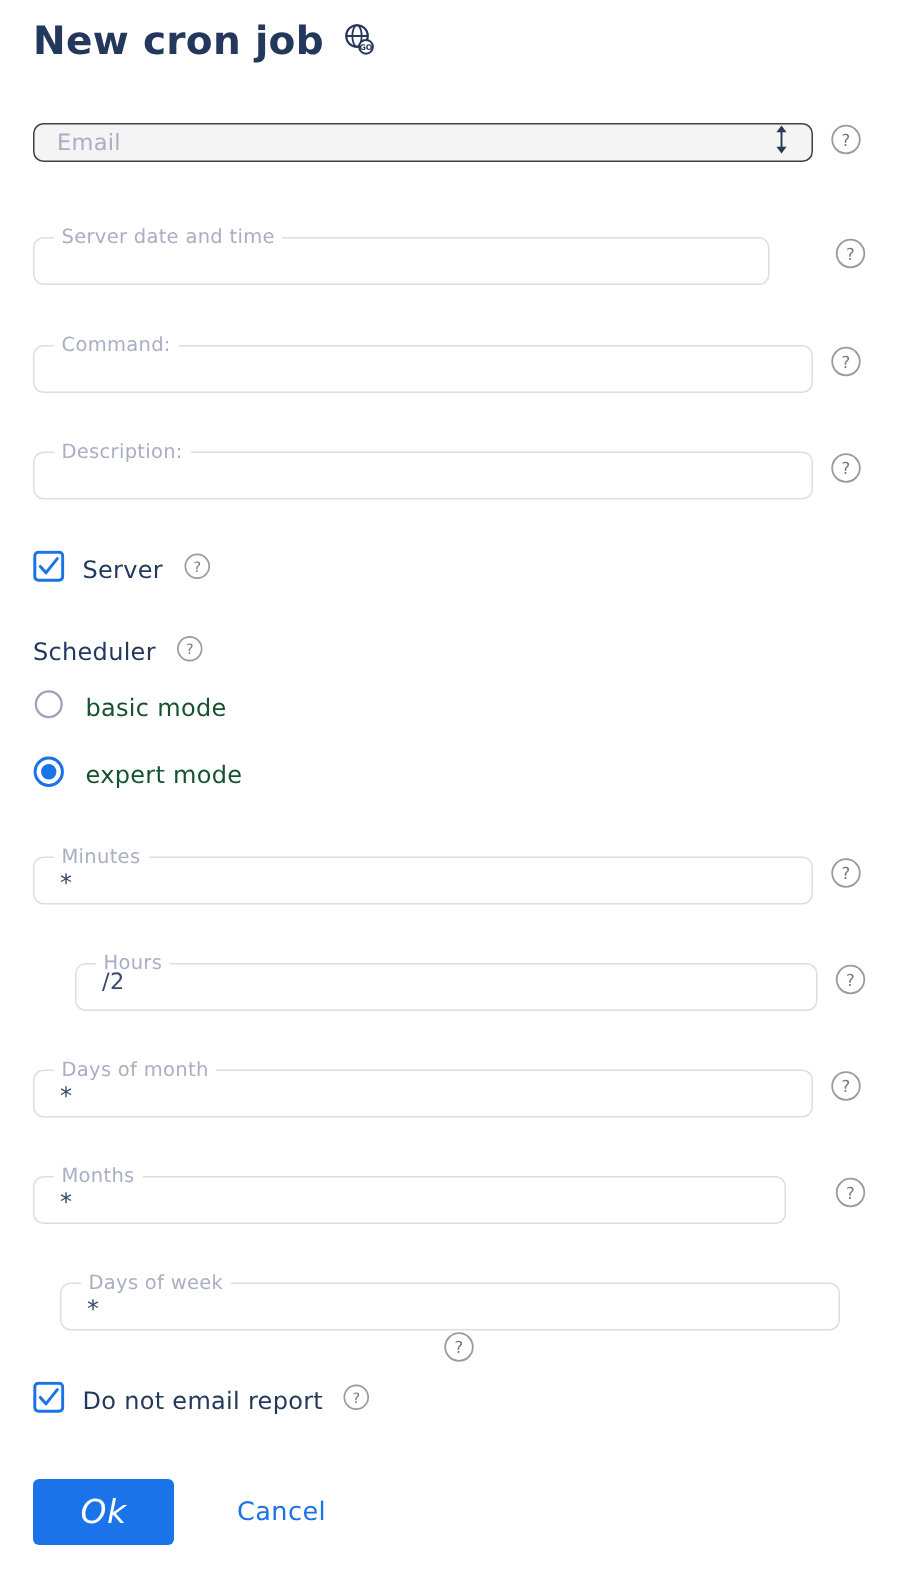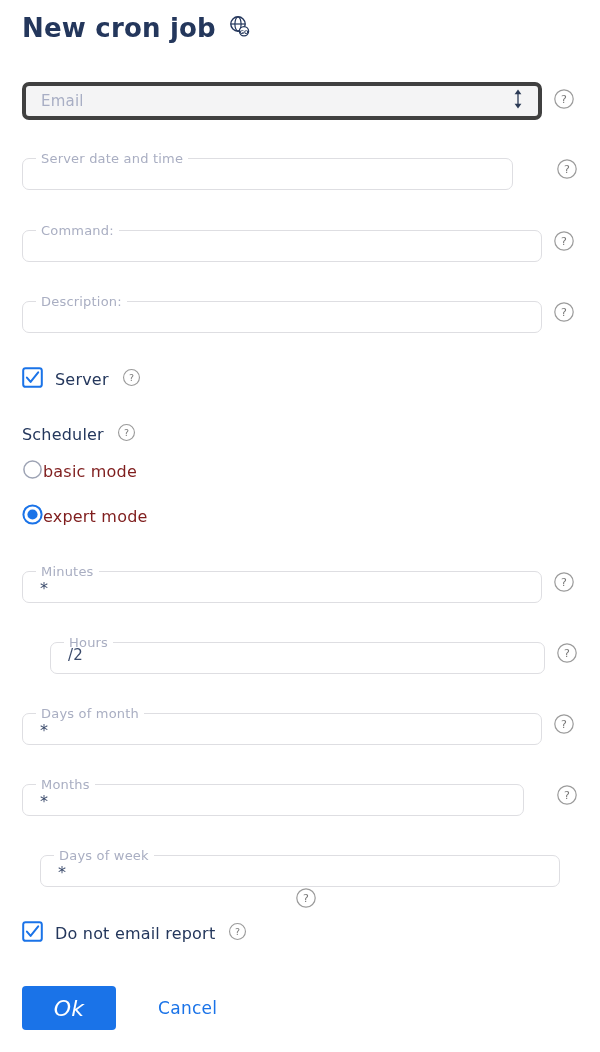--- a/index.html
+++ b/index.html
@@ -47,23 +47,23 @@
   .help-icon {
     margin-left: 11px;
     flex: 0 0 auto;
     display: block;
   }
 
   
   .filled-field {
     position: relative;
     width: 520px;
-    height: 38px;
+    height: 26px;
     background: #f4f4f5;
-    border: 4px solid #404040;
+    border: 1px solid #404040;
     border-radius: 7px;
     display: flex;
     align-items: center;
   }
   .filled-field .placeholder {
     font-size: 15px;
     color: #a8aec4;
     padding-left: 15px;
     letter-spacing: 0.2px;
   }
@@ -146,21 +146,22 @@
 
   
   .radio-row {
     position: absolute;
     left: 22px;
     display: flex;
     align-items: center;
   }
   .radio-label {
     font-size: 16px;
-    color: #7f1d1d;
+    color: #14532d;
+    margin-left: 14px;
     letter-spacing: 0.2px;
   }
 
   
   .button-bar {
     position: absolute;
     left: 22px;
     top: 986px;
     display: flex;
     align-items: center;

